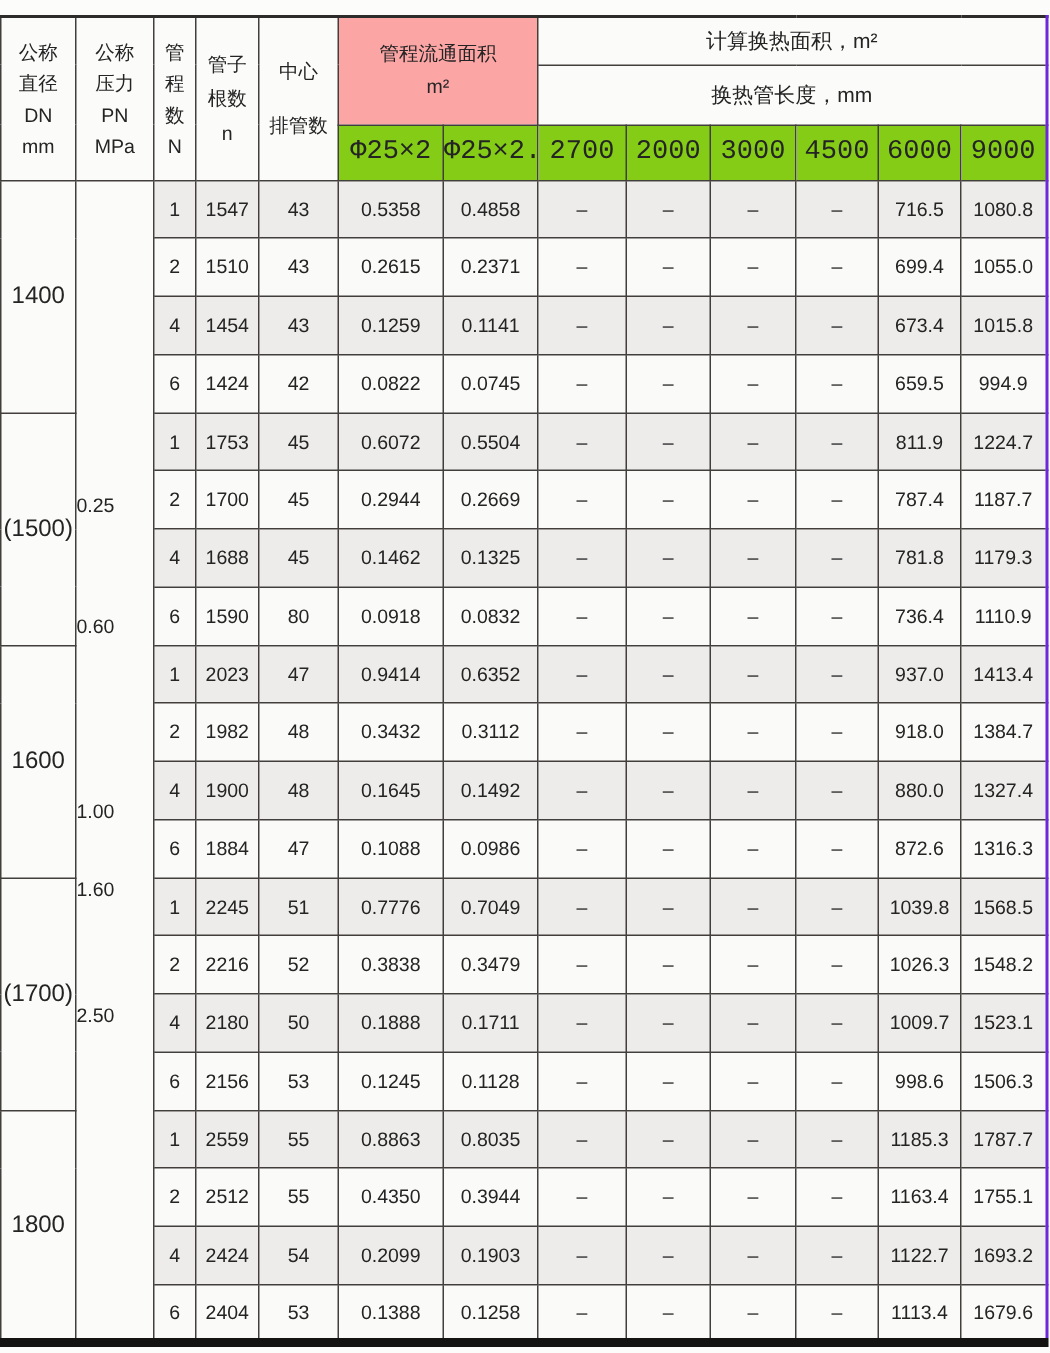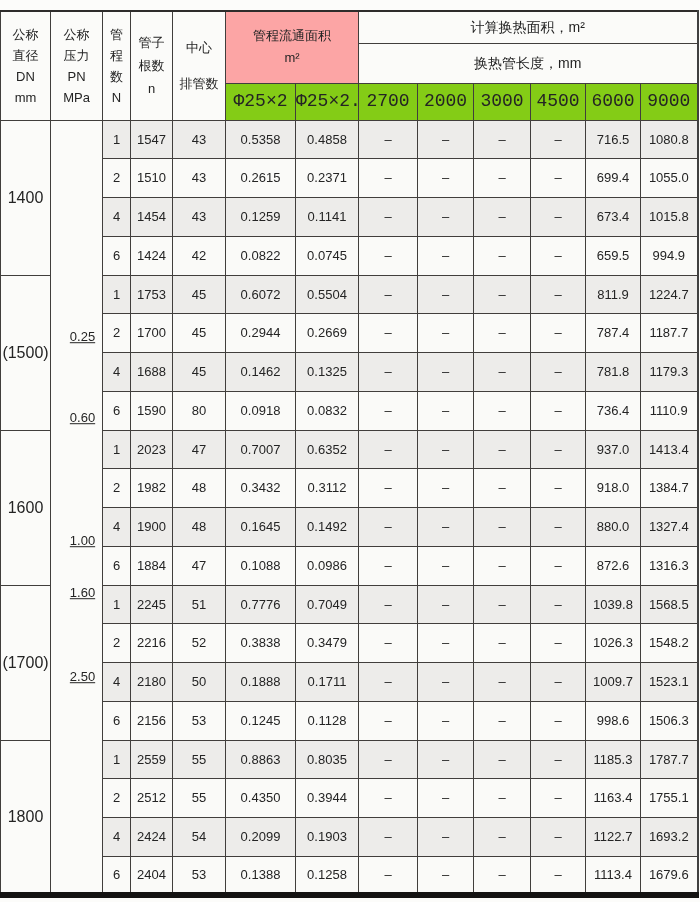--- a/index.html
+++ b/index.html
@@ -8,21 +8,21 @@
     background:#fdfdfc;
     font-family:"Liberation Sans","DejaVu Sans",sans-serif;
     color:#242424;
     -webkit-font-smoothing:antialiased;
   }
   .page{position:relative;width:700px;height:902px;background:#fcfcfa;}
   table.hx{
     position:absolute;left:0;top:10px;width:697px;height:884px;
     border-collapse:collapse;table-layout:fixed;
     border-top:2px solid #2e2c2b;
-    border-right:2px solid #404040;
+    border-right:2px solid #6d28d9;
     border-bottom:6px solid #141312;
   }
   td{
     border:1px solid #413e3c;
     padding:0;text-align:center;vertical-align:middle;
     font-size:13px;line-height:1.2;
     overflow:hidden;white-space:nowrap;
   }
   tr.h1{height:32px;}
   tr.h2{height:40px;}
@@ -37,21 +37,21 @@
   td.hc-center .line{line-height:36px;}
   td.flow-area{background:#fca5a5;}
   td.flow-area .line{line-height:22px;}
   td.calc-area,td.tube-len{background:#fbfbf9;font-size:14px;}
   td.len-head,td.phi-head{background:#84cc16;font-size:18px;font-family:Liberation Mono, monospace;}
   
   td.c-shade{background:#edecea;}
   td.c-plain{background:#fafaf8;}
   td.dn-cell{background:#fbfbf9;font-size:16px;}
   td.pn-cell{background:#fbfbf9;position:relative;font-size:13px;}
-  .pn-val{position:absolute;left:12px;right:0;transform:translateY(-50%);text-align:center;text-decoration:underline;}
+  .pn-val{position:absolute;left:0;right:0;transform:translateY(-50%);text-align:left;}
   .pn-val.p0{top:28.0%;}
   .pn-val.p1{top:38.6%;}
   .pn-val.p2{top:49.8%;margin-top:36px;}
   .pn-val.p3{top:61.3%;}
   .pn-val.p4{top:72.1%;}
 </style>
 </head>
 <body>
 
 <div class="page">
@@ -231,21 +231,21 @@
           <td class="c-plain">–</td>
           <td class="c-plain">–</td>
           <td class="c-plain">736.4</td>
           <td class="c-plain">1110.9</td>
         </tr>
         <tr class="body-row">
           <td class="dn-cell" rowspan="4">1600</td>
           <td class="c-shade">1</td>
           <td class="c-shade">2023</td>
           <td class="c-shade">47</td>
-          <td class="c-shade">0.7007</td>
+          <td class="c-shade">0.9414</td>
           <td class="c-shade">0.6352</td>
           <td class="c-shade">–</td>
           <td class="c-shade">–</td>
           <td class="c-shade">–</td>
           <td class="c-shade">–</td>
           <td class="c-shade">937.0</td>
           <td class="c-shade">1413.4</td>
         </tr>
         <tr class="body-row">
           <td class="c-plain">2</td>

